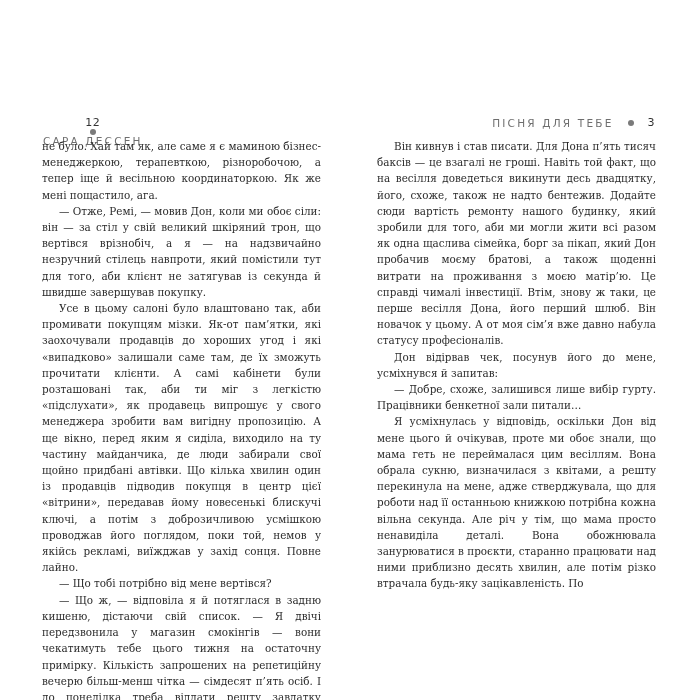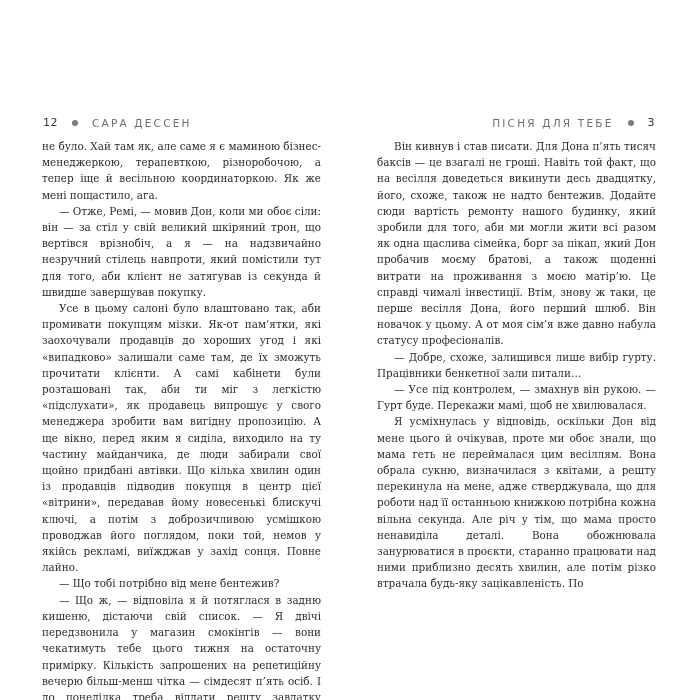--- a/index.html
+++ b/index.html
@@ -14,21 +14,21 @@
     .page { position: absolute; top: 0; height: 700px; }
     .page.left { left: 0; width: 350px; }
     .page.right { left: 350px; width: 350px; }
 
     .running-head {
       position: absolute; top: 116px;
       font-family: "DejaVu Sans", "Liberation Sans", sans-serif;
       font-size: 10.5px; letter-spacing: 2.2px; color: #6e6e6e;
       display: flex; align-items: center; white-space: nowrap;
     }
-    .page.left .running-head { left: 43px; }
+    .page.left .running-head { left: 43px; flex-direction: column; }
     .page.right .running-head { right: 45px; text-align: center; }
     .folio { color: #333; letter-spacing: 0.5px; font-size: 11px; }
     .bullet {
       display: inline-block; width: 6px; height: 6px; border-radius: 50%;
       background: #7a7a7a; margin: 0 14px;
     }
 
     .text {
       position: absolute; top: 138px;
       font-size: 10.4px; line-height: 16.2px;
@@ -47,32 +47,32 @@
   <div class="page left">
     <div class="running-head">
       <span class="folio">12</span>
       <span class="bullet"></span>
       <span>САРА ДЕССЕН</span>
     </div>
     <div class="text">
       <p class="noindent">не було. Хай там як, але саме я є маминою бізнес-менеджеркою, терапевткою, різноробочою, а тепер іще й весільною координаторкою. Як же мені пощастило, ага.</p>
       <p>— Отже, Ремі, — мовив Дон, коли ми обоє сіли: він — за стіл у свій великий шкіряний трон, що вертівся врізнобіч, а я — на надзвичайно незручний стілець навпроти, який помістили тут для того, аби клієнт не затягував із секунда й швидше завершував покупку.</p>
       <p>Усе в цьому салоні було влаштовано так, аби промивати покупцям мізки. Як-от пам’ятки, які заохочували продавців до хороших угод і які «випадково» залишали саме там, де їх зможуть прочитати клієнти. А самі кабінети були розташовані так, аби ти міг з легкістю «підслухати», як продавець випрошує у свого менеджера зробити вам вигідну пропозицію. А ще вікно, перед яким я сиділа, виходило на ту частину майданчика, де люди забирали свої щойно придбані автівки. Що кілька хвилин один із продавців підводив покупця в центр цієї «вітрини», передавав йому новесенькі блискучі ключі, а потім з доброзичливою усмішкою проводжав його поглядом, поки той, немов у якійсь рекламі, виїжджав у захід сонця. Повне лайно.</p>
-      <p>— Що тобі потрібно від мене бентежив?</p>
+      <p>— Що тобі потрібно від мене вертівся?</p>
       <p>— Що ж, — відповіла я й потяглася в задню кишеню, дістаючи свій список. — Я двічі передзвонила у магазин смокінгів — вони чекатимуть тебе цього тижня на остаточну примірку. Кількість запрошених на репетиційну вечерю більш-менш чітка — сімдесят п’ять осіб. І до понеділка треба віддати решту завдатку працівникам кейтерингу.</p>
     </div>
   </div>
 
   <div class="page right">
     <div class="running-head">
       <span>ПІСНЯ ДЛЯ ТЕБЕ</span>
       <span class="bullet"></span>
       <span class="folio">3</span>
     </div>
     <div class="text">
       <p>Він кивнув і став писати. Для Дона п’ять тисяч баксів — це взагалі не гроші. Навіть той факт, що на весілля доведеться викинути десь двадцятку, його, схоже, також не надто бентежив. Додайте сюди вартість ремонту нашого будинку, який зробили для того, аби ми могли жити всі разом як одна щаслива сімейка, борг за пікап, який Дон пробачив моєму братові, а також щоденні витрати на проживання з моєю матір’ю. Це справді чималі інвестиції. Втім, знову ж таки, це перше весілля Дона, його перший шлюб. Він новачок у цьому. А от моя сім’я вже давно набула статусу професіоналів.</p>
+      <p>Дон відірвав чек, посунув його до мене, усміхнувся й запитав:</p>
       <p>— Добре, схоже, залишився лише вибір гурту. Працівники бенкетної зали питали…</p>
-      <p>— Усе під контролем, — змахнув він рукою. — Гурт буде. Перекажи мамі, щоб не хвилювалася.</p>
       <p>Я усміхнулась у відповідь, оскільки Дон від мене цього й очікував, проте ми обоє знали, що мама геть не переймалася цим весіллям. Вона обрала сукню, визначилася з квітами, а решту перекинула на мене, адже стверджувала, що для роботи над її останньою книжкою потрібна кожна вільна секунда. Але річ у тім, що мама просто ненавиділа деталі. Вона обожнювала занурюватися в проєкти, старанно працювати над ними приблизно десять хвилин, але потім різко втрачала будь-яку зацікавленість. По</p>
     </div>
   </div>
 
 </div>
 
 </body></html>

